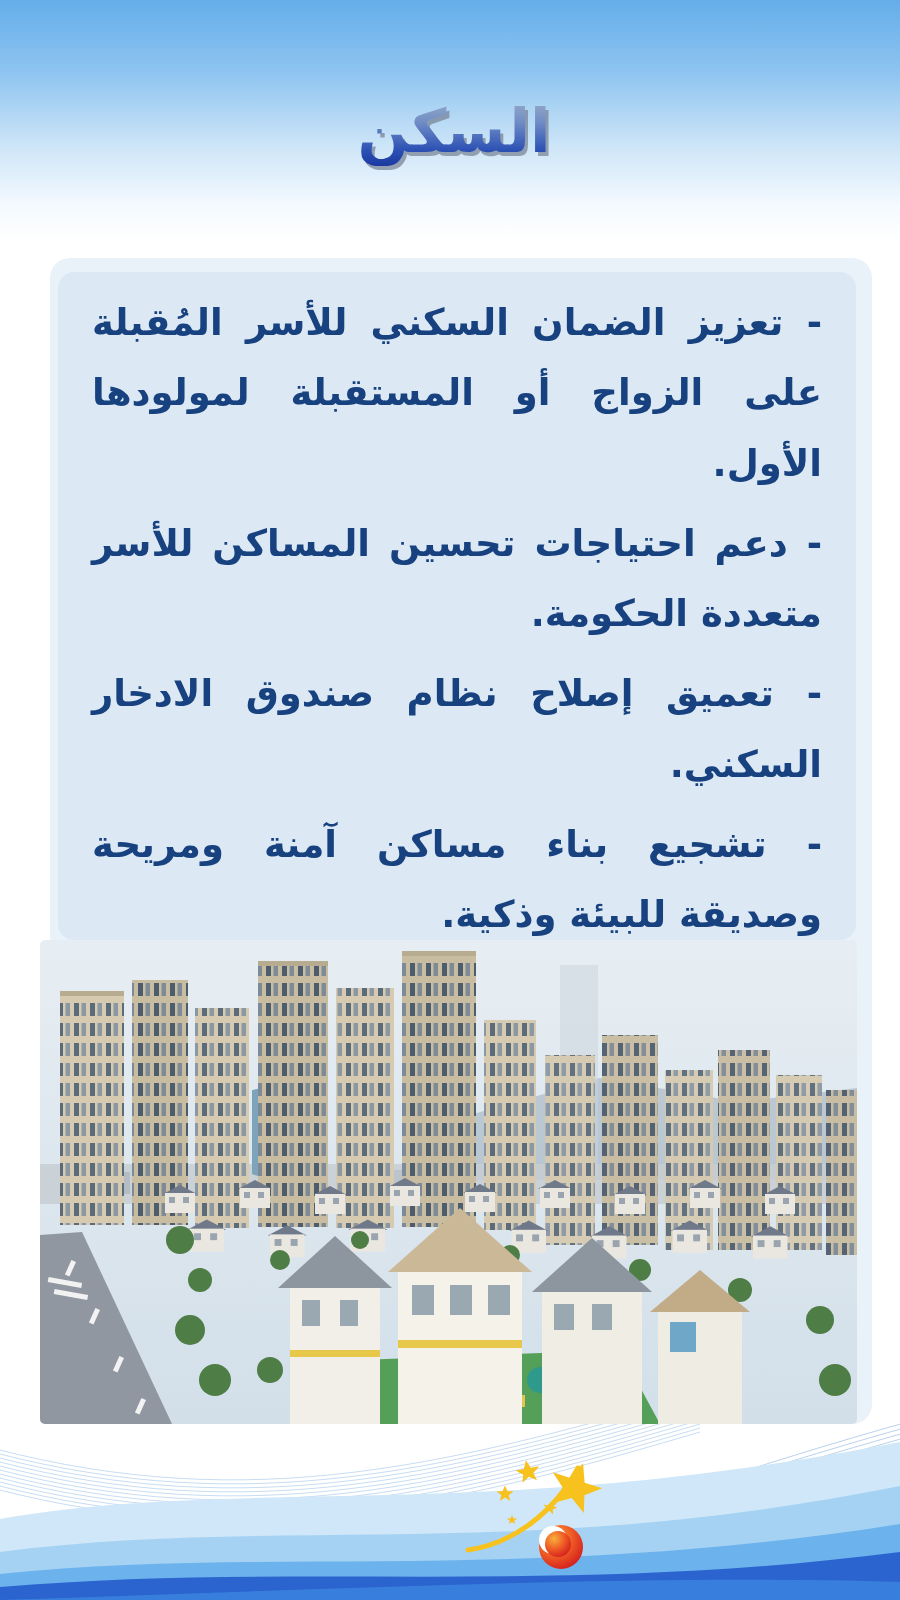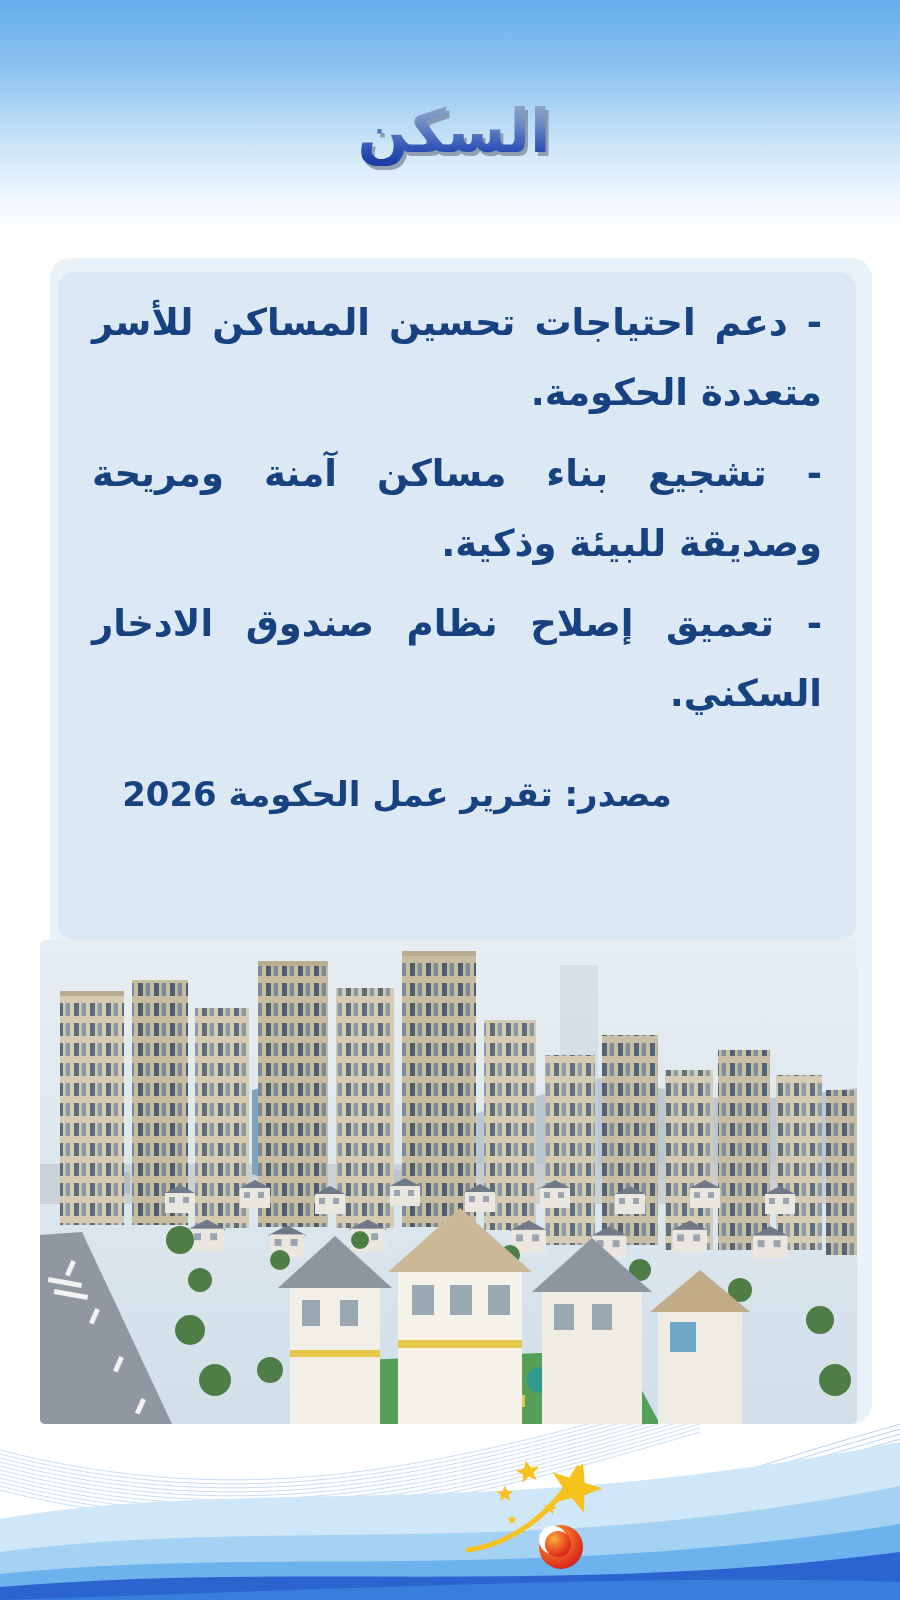--- a/index.html
+++ b/index.html
@@ -35,23 +35,24 @@
 <body>
 
 <div id="page">
 
   <div class="hdr"></div>
   <div class="hdr-logo">السكن</div>
 
   <div class="card-back"></div>
   <div class="card-front">
     <div class="bullets">
+      <p>- تعزيز الضمان السكني للأسر المُقبلة على الزواج أو المستقبلة لمولودها الأول.</p>
       <p>- دعم احتياجات تحسين المساكن للأسر متعددة الحكومة.</p>
+      <p>- تعميق إصلاح نظام صندوق الادخار السكني.</p>
       <p>- تشجيع بناء مساكن آمنة ومريحة وصديقة للبيئة وذكية.</p>
-      <p>- تعميق إصلاح نظام صندوق الادخار السكني.</p>
     </div>
     <div class="src">مصدر: تقرير عمل الحكومة 2026</div>
   </div>
 
   <div class="photo" title="aerial view of residential high-rises, villas and kindergarten">
     <svg width="817" height="484" viewBox="0 0 817 484" preserveAspectRatio="none">
       <defs>
         <linearGradient id="sky" x1="0" y1="0" x2="0" y2="1">
           <stop offset="0" stop-color="#e7eef3"></stop>
             <stop offset="1" stop-color="#d2dfe9"></stop>

